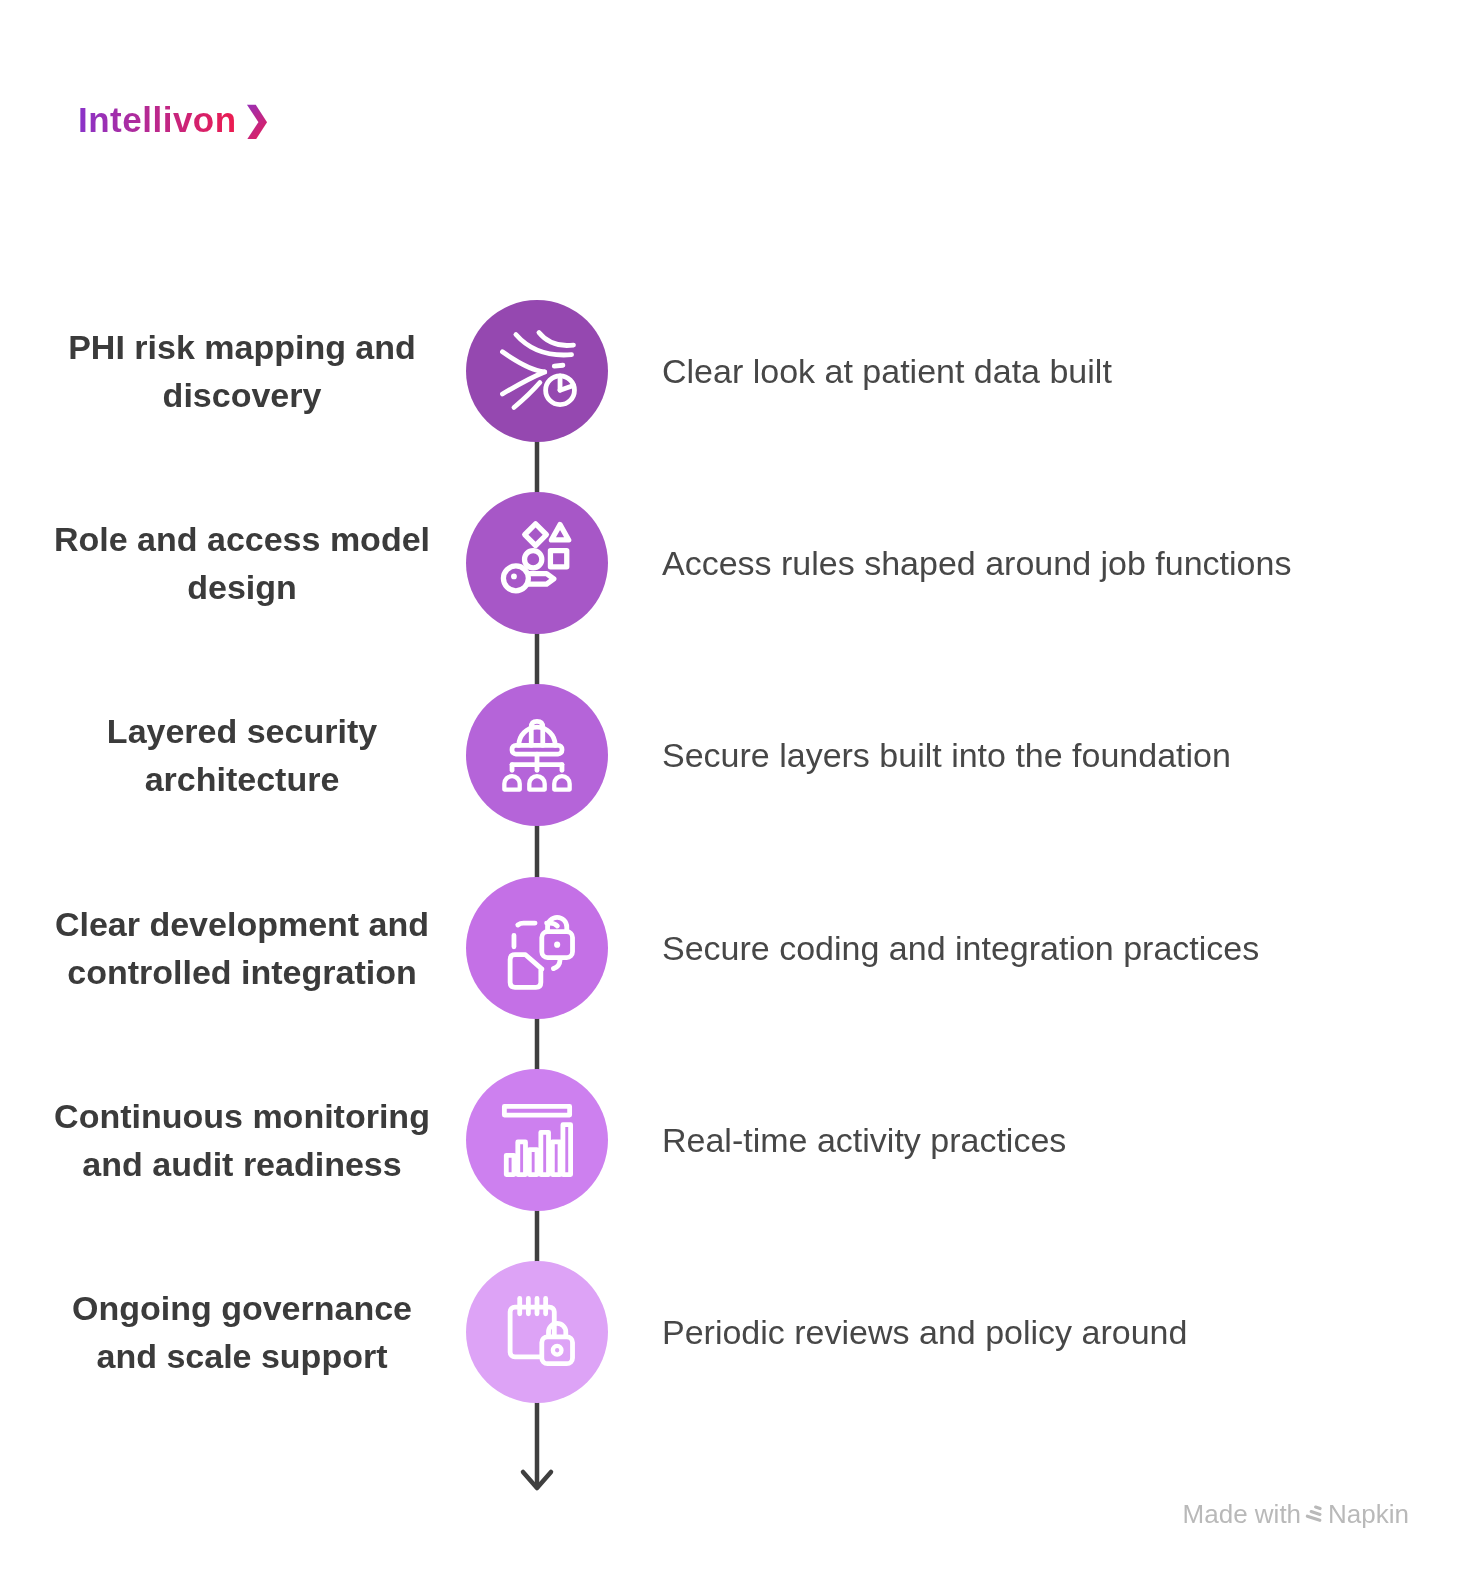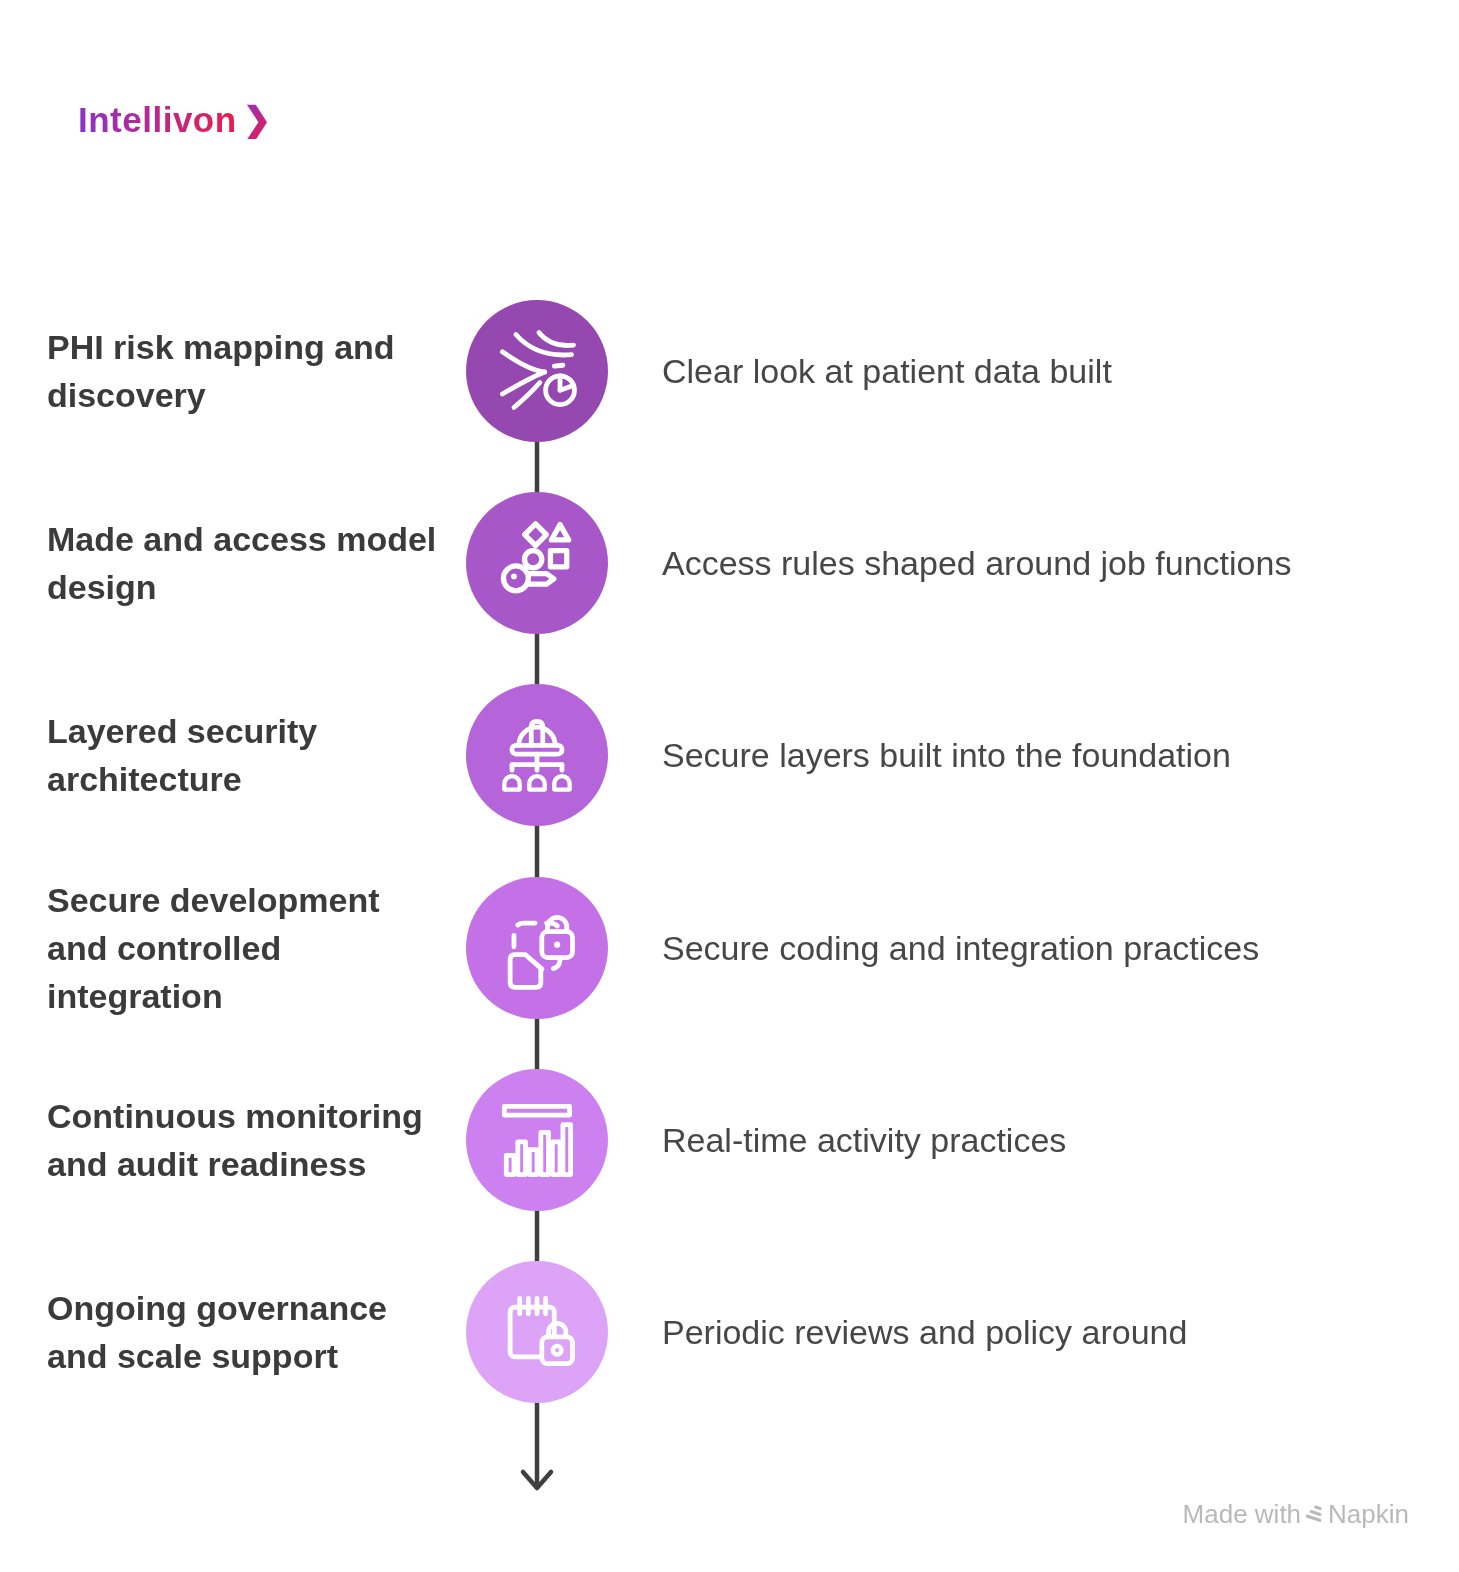--- a/index.html
+++ b/index.html
@@ -16,21 +16,21 @@
       -webkit-background-clip:text;background-clip:text;color:transparent;}
     .logo-chevron{background-image:linear-gradient(135deg,var(--g1,#8a34c9),var(--g2,#ed1b4e));}
   }
 
   
   .connector{position:absolute;left:517px;top:371px;z-index:0;color:var(--line-color,#3f3f3f);}
 
   
   .row{position:absolute;left:0;width:100%;height:0;}
   .step-title{position:absolute;left:47px;width:390px;transform:translateY(-50%);
-    text-align:left;font-size:34px;font-weight:700;line-height:48px;color:#3b3b3b;}
+    text-align:center;font-size:34px;font-weight:700;line-height:48px;color:#3b3b3b;}
   .step-circle{position:absolute;left:466px;width:142px;height:142px;margin-top:-71px;
     border-radius:50%;display:flex;align-items:center;justify-content:center;z-index:1;}
   .step-circle svg{width:96px;height:96px;display:block;}
   .step-desc{position:absolute;left:662px;transform:translateY(-50%);
     font-size:34px;font-weight:400;color:#474747;white-space:nowrap;}
 
   
   .footer{position:absolute;right:50px;bottom:42px;display:flex;align-items:center;
     font-size:26px;color:#b9b9b9;}
   .footer svg{display:block;}
@@ -68,21 +68,21 @@
           <circle cx="74" cy="70" r="15"></circle>
           <path d="M74 70 L74 55"></path>
           <path d="M74 70 L88 65"></path>
         </g>
       </svg>
     </div>
     <div class="step-desc">Clear look at patient data built</div>
   </div>
 
   <div class="row" style="top:563px;">
-    <div class="step-title">Made and access model design</div>
+    <div class="step-title">Role and access model design</div>
     <div class="step-circle" style="background: rgb(167, 87, 199); color: rgb(167, 87, 199);">
       <svg viewBox="0 0 100 100">
         <g fill="none" stroke="#ffffff" stroke-width="5.5" stroke-linecap="round" stroke-linejoin="round">
           <rect x="40.5" y="12.5" width="16" height="16" transform="rotate(45 48.5 20.5)"></rect>
           <path d="M74 10 L83 26 L65 26 Z"></path>
           <circle cx="46" cy="46" r="9"></circle>
           <rect x="64" y="37" width="17" height="17"></rect>
           <circle cx="28" cy="66" r="13"></circle>
           <path d="M41 61 L60 61 L67.5 66.5 L60 72 L41 72"></path>
         </g>
@@ -110,21 +110,21 @@
           <path d="M16 86 L16 80 A8 8 0 0 1 32 80 L32 86 Z"></path>
           <path d="M42 86 L42 80 A8 8 0 0 1 58 80 L58 86 Z"></path>
           <path d="M68 86 L68 80 A8 8 0 0 1 84 80 L84 86 Z"></path>
         </g>
       </svg>
     </div>
     <div class="step-desc">Secure layers built into the foundation</div>
   </div>
 
   <div class="row" style="top:948px;">
-    <div class="step-title">Secure development and controlled integration</div>
+    <div class="step-title">Clear development and controlled integration</div>
     <div class="step-circle" style="background: rgb(196, 112, 230); color: rgb(196, 112, 230);">
       <svg viewBox="0 0 100 100">
         <rect x="26" y="24" width="48" height="48" rx="10" fill="none" stroke="#ffffff" stroke-width="5" stroke-linecap="round" stroke-dasharray="12 12"></rect>
         <path d="M61 35 L61 28 A10 10 0 0 1 81 28 L81 35" fill="none" stroke="#ffffff" stroke-width="5" stroke-linecap="round"></path>
         <rect x="55" y="33" width="32" height="27" rx="6" fill="currentColor" stroke="#ffffff" stroke-width="5"></rect>
         <circle cx="71" cy="46.5" r="3.2" fill="#ffffff"></circle>
         <path d="M22 62 Q22 57 27 57 L38 57 L54 71 L54 86 Q54 91 49 91 L27 91 Q22 91 22 86 Z" fill="currentColor" stroke="#ffffff" stroke-width="5" stroke-linejoin="round"></path>
       </svg>
     </div>
     <div class="step-desc">Secure coding and integration practices</div>

